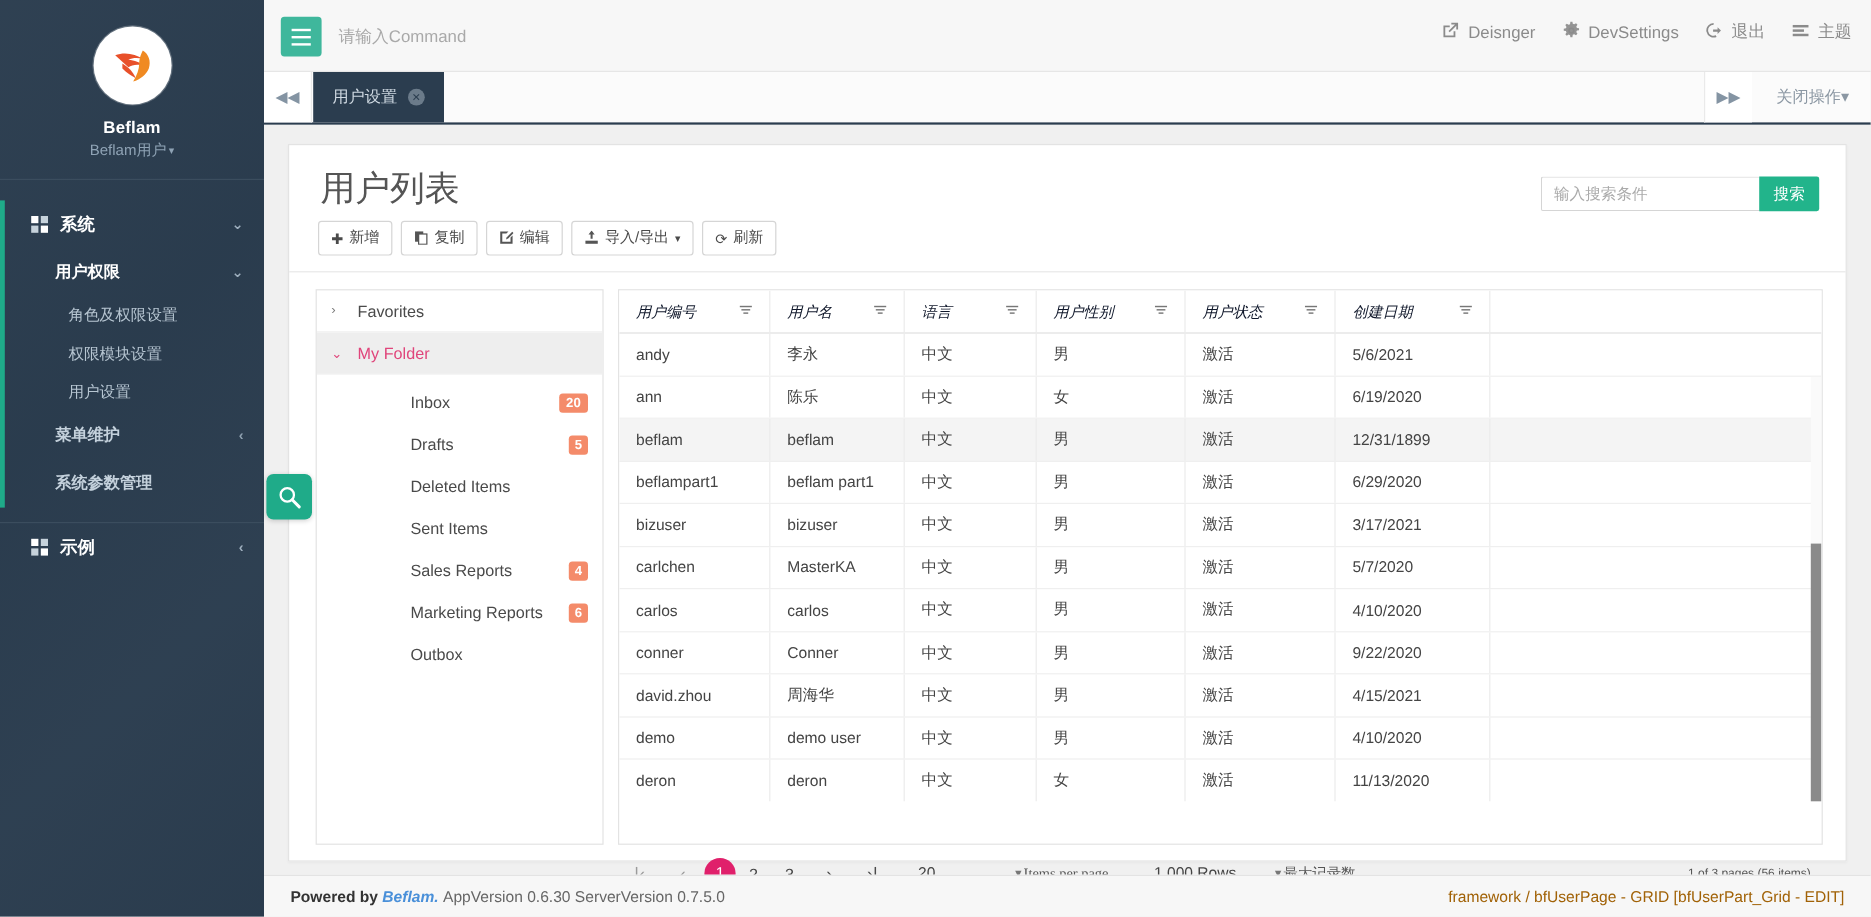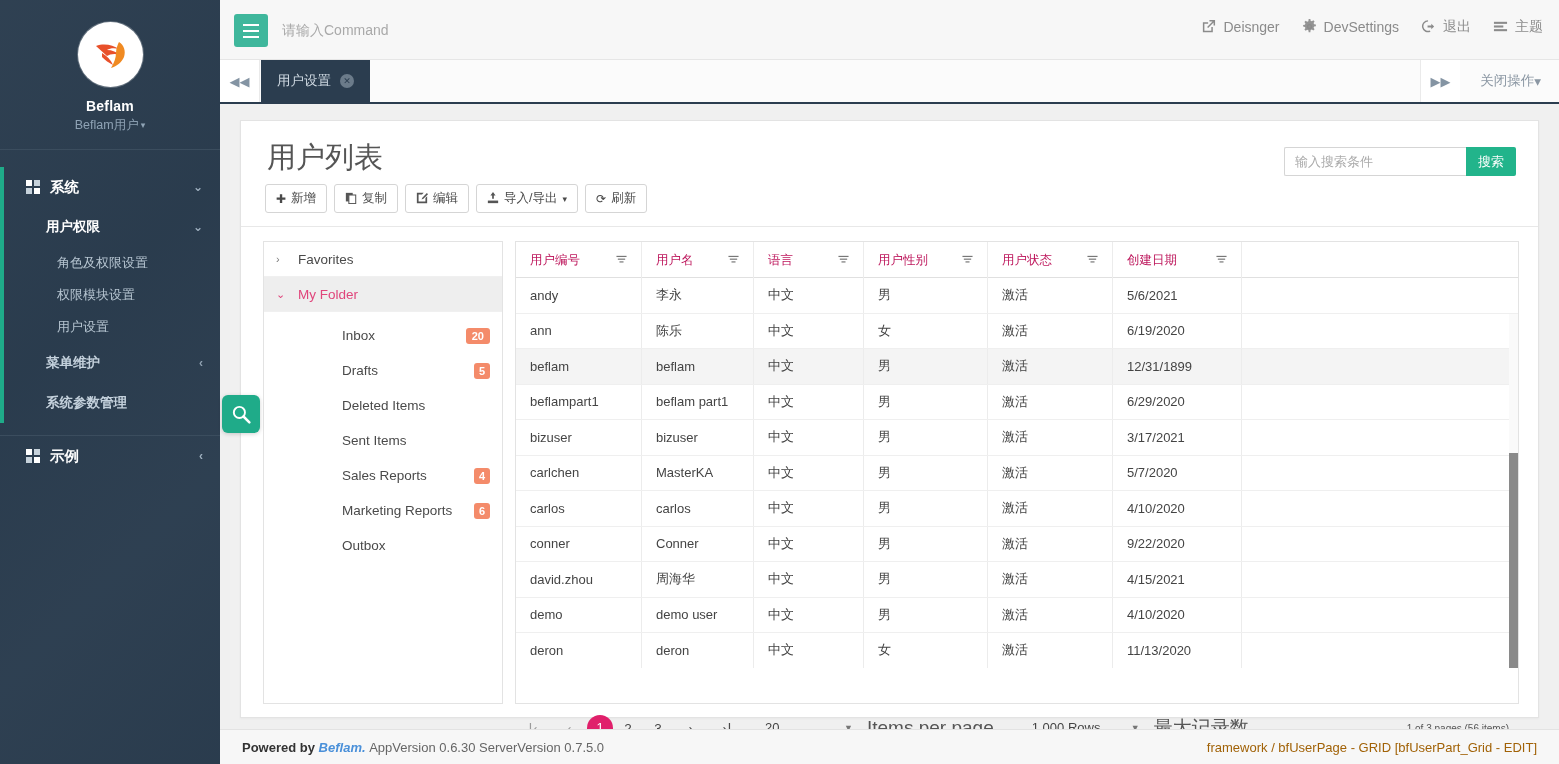--- a/index.html
+++ b/index.html
@@ -212,22 +212,22 @@
   #grid {
     position: absolute; left: 274px; top: 120px; width: 1004px; height: 463px;
     border: 1px solid #e3e3e3; background: #fff; overflow: hidden;
   }
   #grid-head {
     display: flex; height: 36px; border-bottom: 1px solid #e0e0e0;
     background: #fff;
   }
   .gh {
     display: flex; align-items: center; justify-content: space-between;
-    font-size: 12.5px; color: #be185d; border-right: 1px solid #ececec;
-    padding: 0 14px; height: 36px;
+    font-size: 12.5px; color: #0f172a; border-right: 1px solid #ececec;
+    padding: 0 14px; height: 36px; font-style: italic;
   }
   .gh .filter-ico { color: #777; font-size: 11px; }
   .gh.filler { flex: 1; border-right: none; }
   #grid-body { height: 390px; position: relative; overflow: hidden; }
   .grow {
     display: flex; height: 35.5px; border-bottom: 1px solid #efefef;
     font-size: 13px; color: #444; cursor: pointer;
   }
   .grow.alt { background: #f4f4f4; }
   .gc {
@@ -265,21 +265,21 @@
   .pg-num.current {
     width: 26px; height: 26px; line-height: 26px; border-radius: 50%;
     background: #e0206b; color: #fff; font-size: 13px;
   }
   .pg-select {
     border-bottom: 1px solid #c4c4c4; width: 88px; height: 24px;
     display: flex; align-items: center; justify-content: space-between;
     font-size: 13px; color: #444; cursor: pointer; margin-left: 20px;
   }
   .pg-select .dd { color: #777; font-size: 9px; }
-  .pg-label { margin-left: 14px; color: #555; font-size: 19px; }
+  .pg-label { color: #555; font-size: 12px; font-family: Liberation Serif, serif; }
   .pg-total { margin-left: auto; color: #555; font-size: 10px; padding-right: 10px; }
 
   
   #footer {
     position: absolute; left: 220px; top: 729px; width: 1339px; height: 35px;
     background: #f7f7f7; border-top: 1px solid #e3e3e3;
     display: flex; align-items: center; padding: 0 22px;
     font-size: 13px; color: #666;
   }
   #footer .lnk { color: #4a90d9; font-weight: bold; font-style: italic; }

